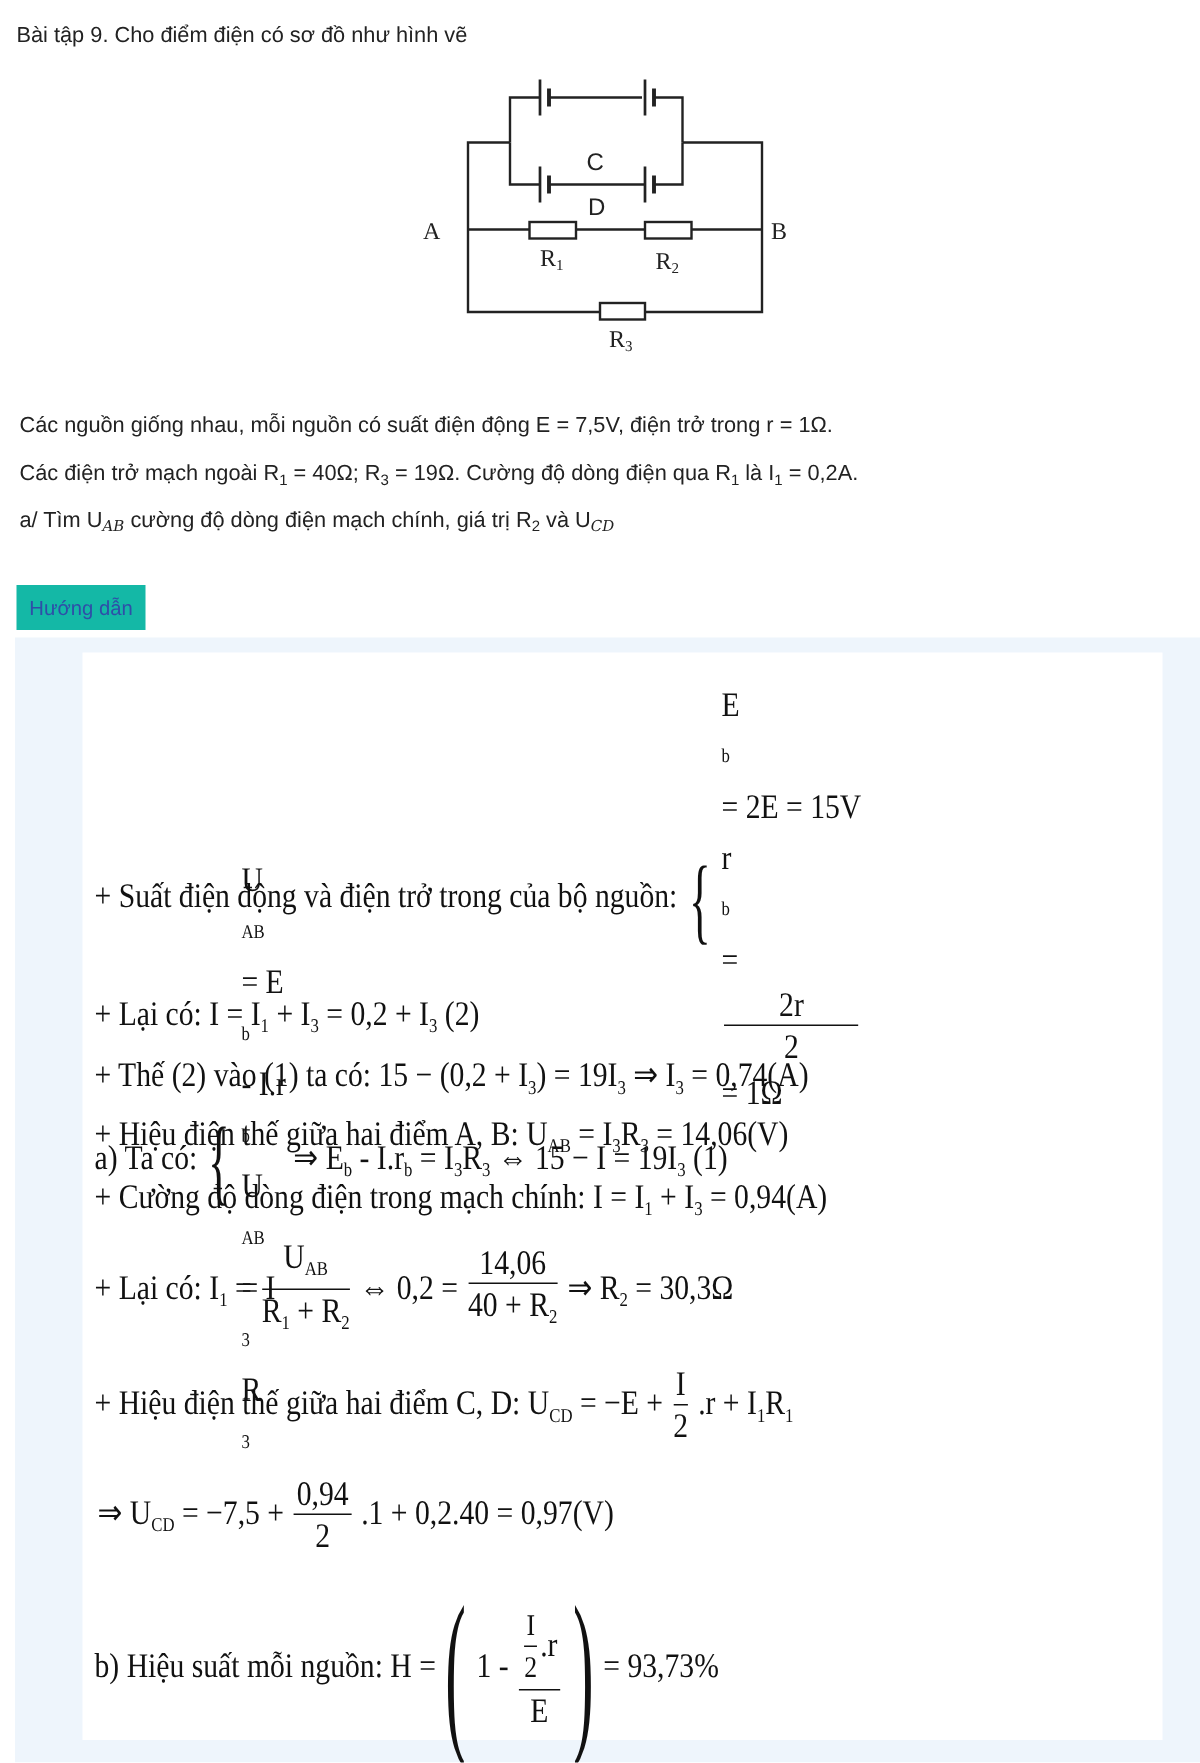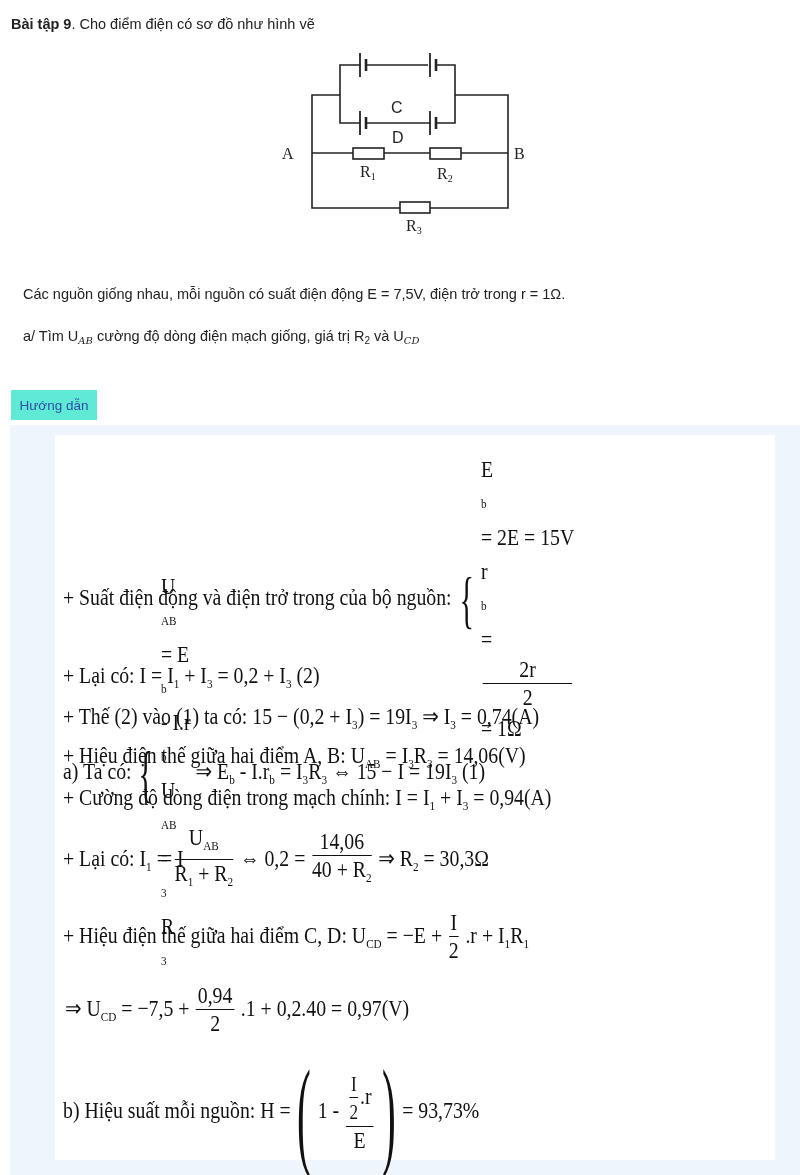--- a/index.html
+++ b/index.html
@@ -1,32 +1,32 @@
 <!DOCTYPE html>
 <html><head>
 <meta charset="utf-8">
 <style>
   * { box-sizing: border-box; }
   html, body { margin: 0; padding: 0; background: #ffffff; }
   body { width: 800px; height: 1175px; overflow: hidden; position: relative;
          font-family: "Liberation Sans", sans-serif; color: #222; }
 
   .title { position: absolute; left: 11px; top: 16px; font-size: 14.5px; }
-  .title b { font-weight: bold; }
+  .title b { font-weight: normal; }
 
   .circuit { position: absolute; left: 280px; top: 45px; width: 250px; height: 195px; }
   .circuit svg { width: 100%; height: 100%; }
 
   .problem { position: absolute; left: 11px; top: 268px; font-size: 14.5px; line-height: 29.5px; }
-  .problem p { margin: 12px; }
+  .problem p { margin: 2px; }
   sub { font-size: 10px; vertical-align: -3px; line-height: 0; }
   .msub { font-family: "DejaVu Serif", serif; font-style: italic; font-size: 10px; vertical-align: -3px; }
 
   .guide-btn { position: absolute; left: 11px; top: 390px; width: 86px; height: 30px;
-               background: #5eead4; color: #2f4ea8; font-size: 13.5px;
+               background: #14b8a6; color: #2f4ea8; font-size: 13.5px;
                display: flex; align-items: center; justify-content: center; cursor: pointer; }
 
   .panel { position: absolute; left: 10px; top: 425px; width: 790px; height: 750px; background: #eef5fc; }
   .sheet { position: absolute; left: 45px; top: 10px; width: 720px; height: 725px; background: #ffffff; }
 
   .math { position: absolute; font-family: "Liberation Serif", serif; color: #111;
           font-size: 23px; white-space: nowrap; transform: scaleX(0.86); transform-origin: left center; }
   .math .s { font-size: 13px; vertical-align: -5px; }
   .frac { display: inline-block; text-align: center; vertical-align: middle; margin: 0 2px; }
   .frac .num { display: block; border-bottom: 1.5px solid #111; padding: 0 2px; line-height: 26px; }
@@ -83,21 +83,22 @@
       <text x="112" y="98" font-family="Liberation Sans, sans-serif">D</text>
       <text x="80" y="132"><tspan>R</tspan><tspan font-size="10" dy="3">1</tspan></text>
       <text x="157" y="134"><tspan>R</tspan><tspan font-size="10" dy="3">2</tspan></text>
       <text x="126" y="186"><tspan>R</tspan><tspan font-size="10" dy="3">3</tspan></text>
     </g>
   </svg>
 </div>
 
 <div class="problem">
   <p>Các nguồn giống nhau, mỗi nguồn có suất điện động E = 7,5V, điện trở trong r = 1Ω.</p>
-  <p><span>a/ Tìm U</span><span class="msub">AB</span><span> cường độ dòng điện mạch giống, giá trị R</span><sub>2</sub><span> và U</span><span class="msub">CD</span></p>
+  <p><span>Các điện trở mạch ngoài R</span><sub>1</sub><span> = 40Ω; R</span><sub>3</sub><span> = 19Ω. Cường độ dòng điện qua R</span><sub>1</sub><span> là I</span><sub>1</sub><span> = 0,2A.</span></p>
+  <p><span>a/ Tìm U</span><span class="msub">AB</span><span> cường độ dòng điện mạch chính, giá trị R</span><sub>2</sub><span> và U</span><span class="msub">CD</span></p>
 </div>
 
 <div class="guide-btn">Hướng dẫn</div>
 
 <div class="panel">
   <div class="sheet">
 
     <div class="math" style="left:8px; top:18px;">
       <span>+  Suất điện động và điện trở trong của bộ nguồn:</span>
       <span class="brace">{</span>

